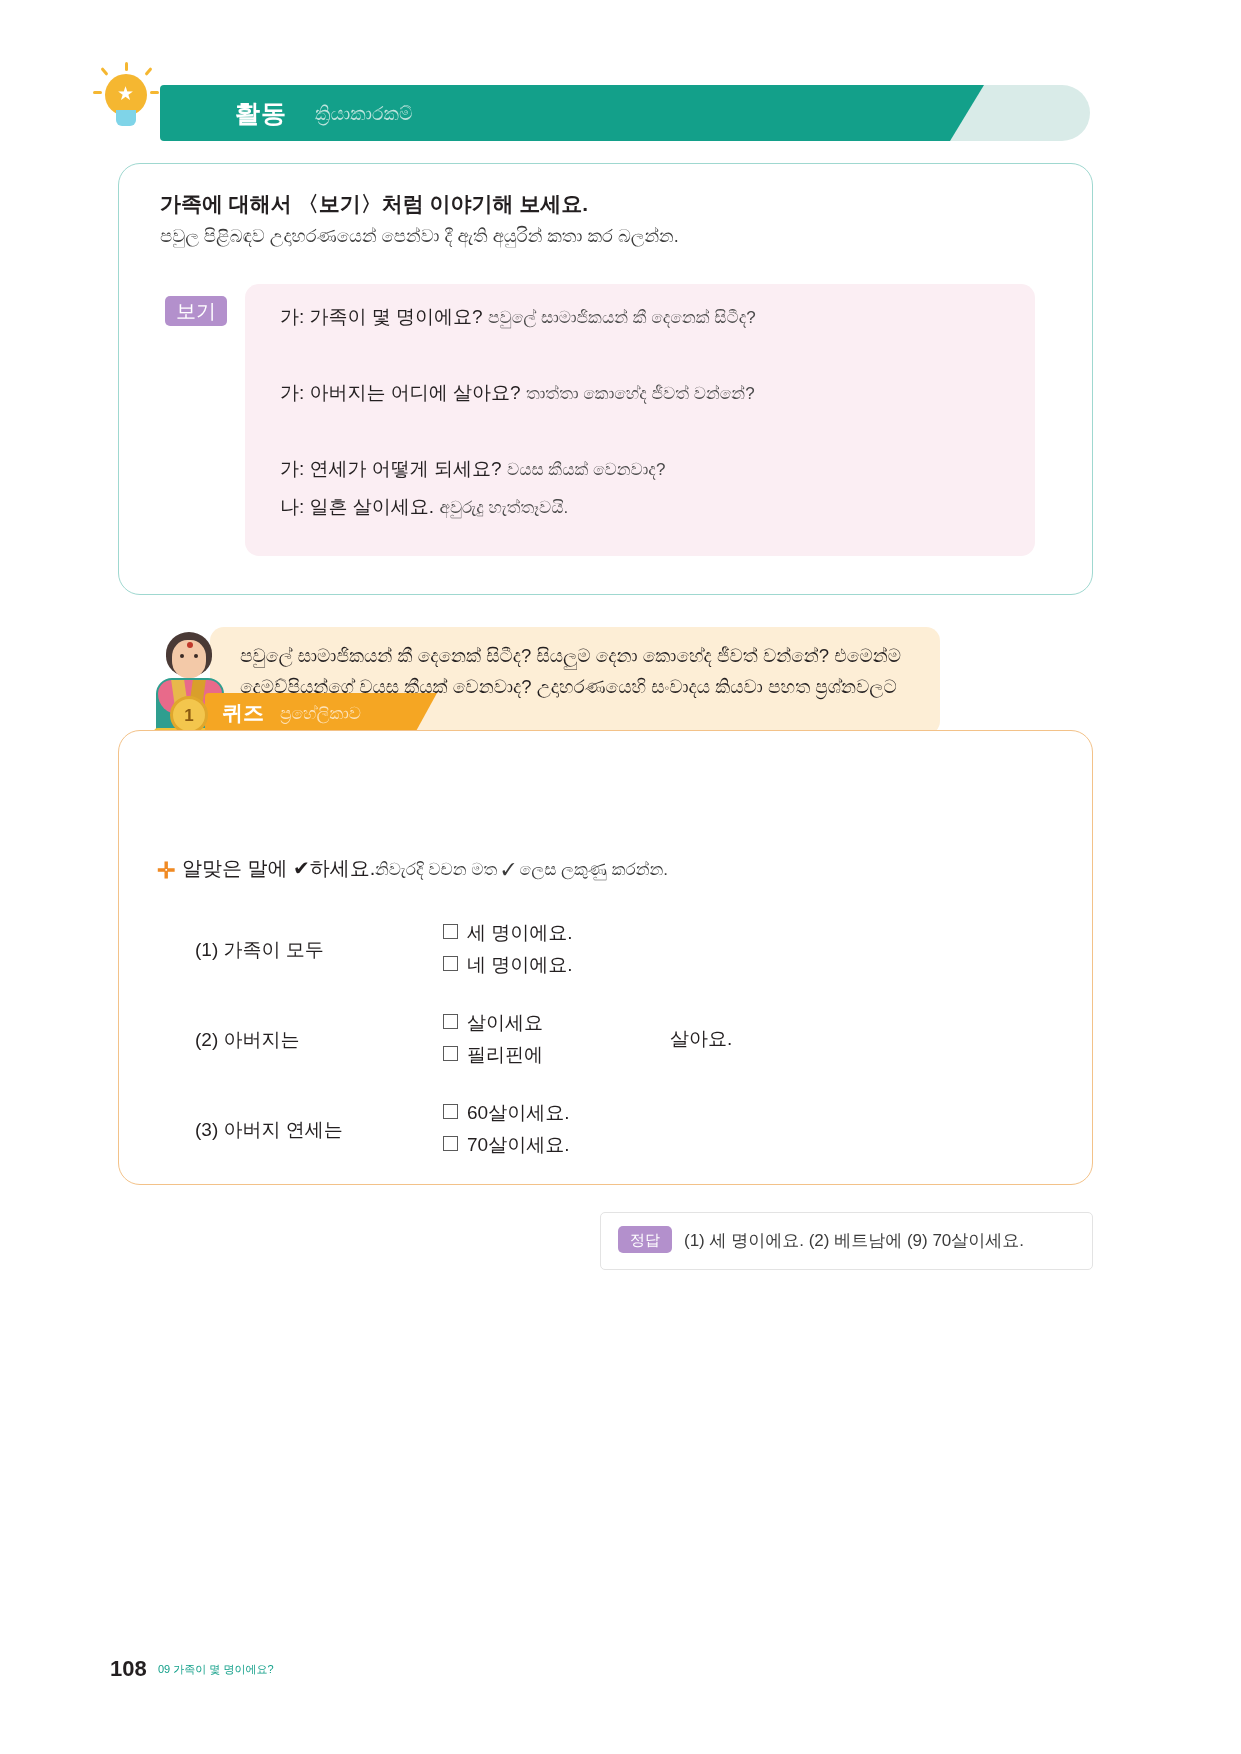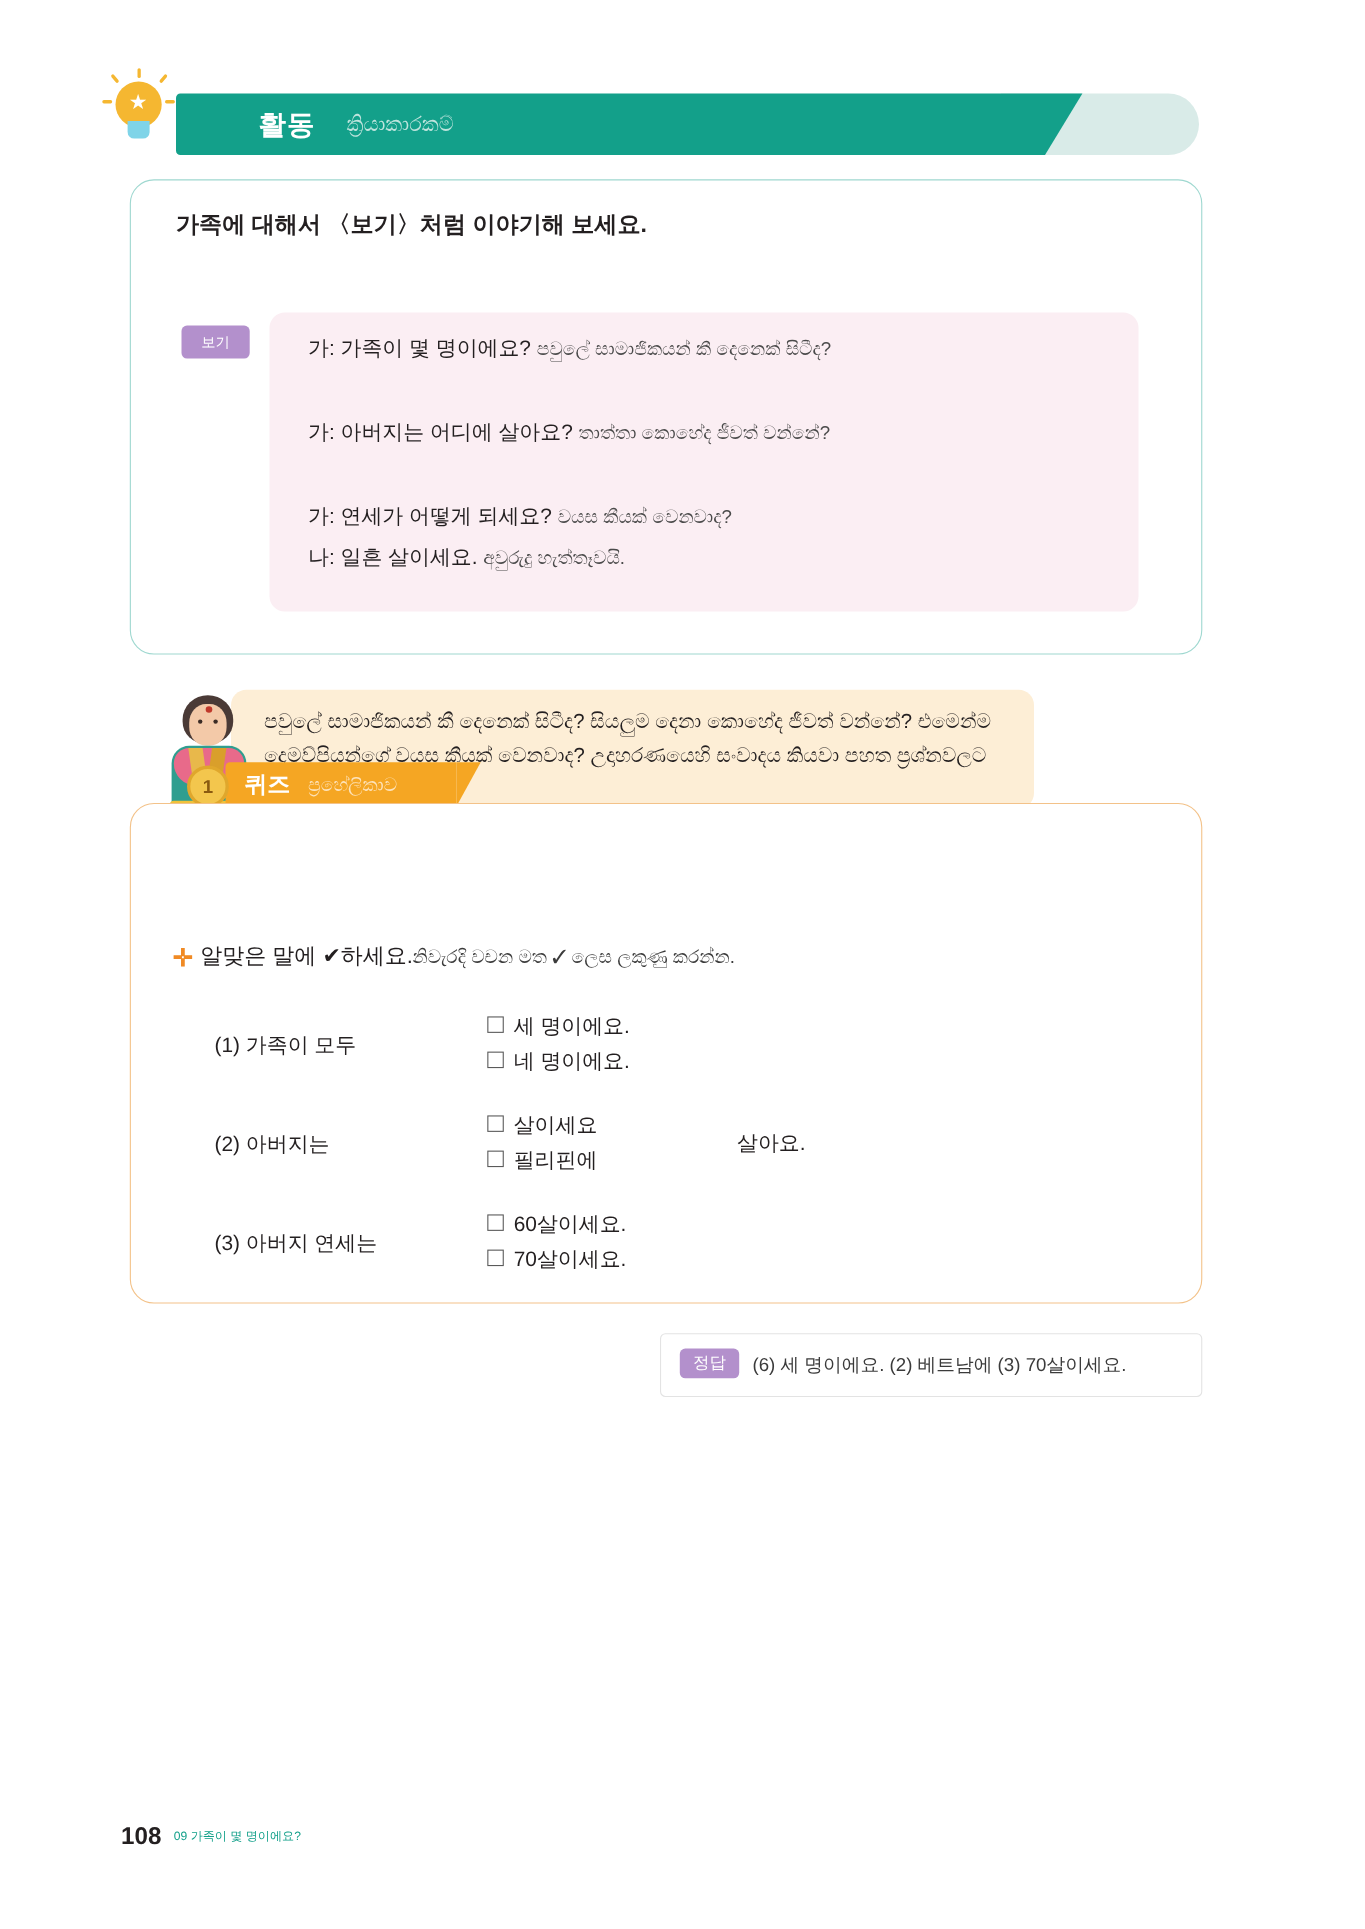--- a/index.html
+++ b/index.html
@@ -133,21 +133,21 @@
   }
 
   
   .example-tag {
     position: absolute;
     left: 165px;
     top: 296px;
     width: 62px; height: 30px;
     background: #b390cc;
     color: #ffffff;
-    font-size: 13px;
+    font-size: 20px;
     border-radius: 5px;
     text-align: center;
     line-height: 30px;
   }
   .example-box {
     position: absolute;
     left: 245px;
     top: 284px;
     width: 790px;
     height: 272px;
@@ -409,20 +409,21 @@
   </div>
   <div class="activity-bar">
     <div class="bar-tail"></div>
     <div class="bar-main"></div>
     <div class="activity-label-ko">활동</div>
     <div class="activity-label-si">ක්‍රියාකාරකම්</div>
   </div>
 
   <div class="main-box"></div>
   <div class="instr-ko">가족에 대해서 〈보기〉처럼 이야기해 보세요.</div>
+  <div class="instr-si">පවුල පිළිබඳව උදාහරණයෙන් පෙන්වා දී ඇති අයුරින් කතා කර බලන්න.</div>
 
   <div class="example-tag">보기</div>
   <div class="example-box">
     <div class="ex-line l1">
       <span class="ko">가: 가족이 몇 명이에요?</span>
       <span class="si">පවුලේ සාමාජිකයන් කී දෙනෙක් සිටීද?</span>
     </div>
     <div class="ex-line l3">
       <span class="ko">가: 아버지는 어디에 살아요?</span>
       <span class="si">තාත්තා කොහේද ජීවත් වන්නේ?</span>
@@ -473,21 +474,21 @@
   <div class="opt o2a"><span class="box"></span><span>살이세요</span></div>
   <div class="opt o2b"><span class="box"></span><span>필리핀에</span></div>
   <div class="q2-suffix">살아요.</div>
 
   <div class="q-label q3-label">(3) 아버지 연세는</div>
   <div class="opt o3a"><span class="box"></span><span>60살이세요.</span></div>
   <div class="opt o3b"><span class="box"></span><span>70살이세요.</span></div>
 
   <div class="answer-box"></div>
   <div class="answer-tag">정답</div>
-  <div class="answer-text">(6) 세 명이에요.  (2) 베트남에  (3) 70살이세요.</div>
+  <div class="answer-text">(1) 세 명이에요.  (2) 베트남에  (9) 70살이세요.</div>
 
   <div class="page-num">108</div>
   <div class="footer-text">
     <span class="footer-unit">09</span>
     <span>가족이 몇 명이에요?</span>
   </div>
 
 </div>
 
 </body></html>

